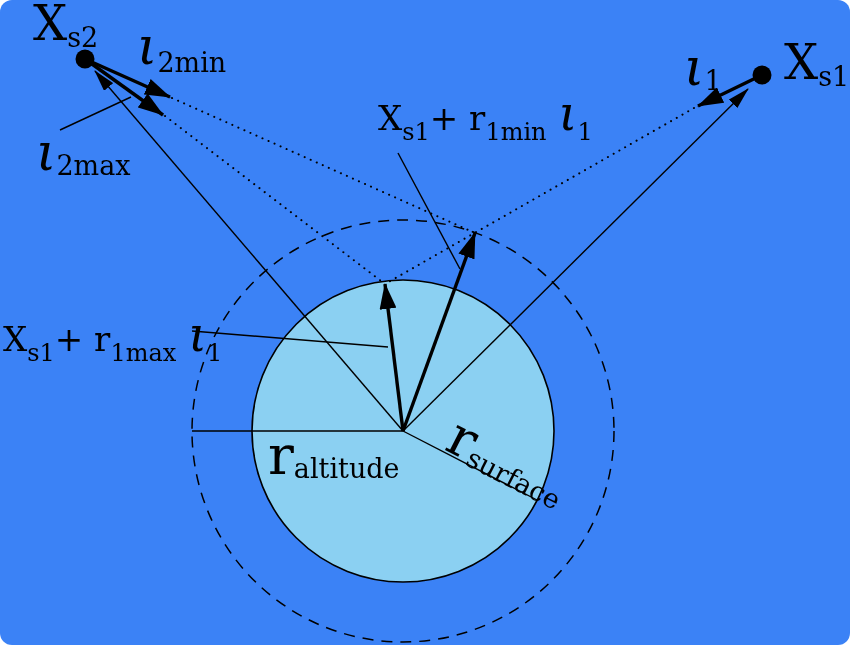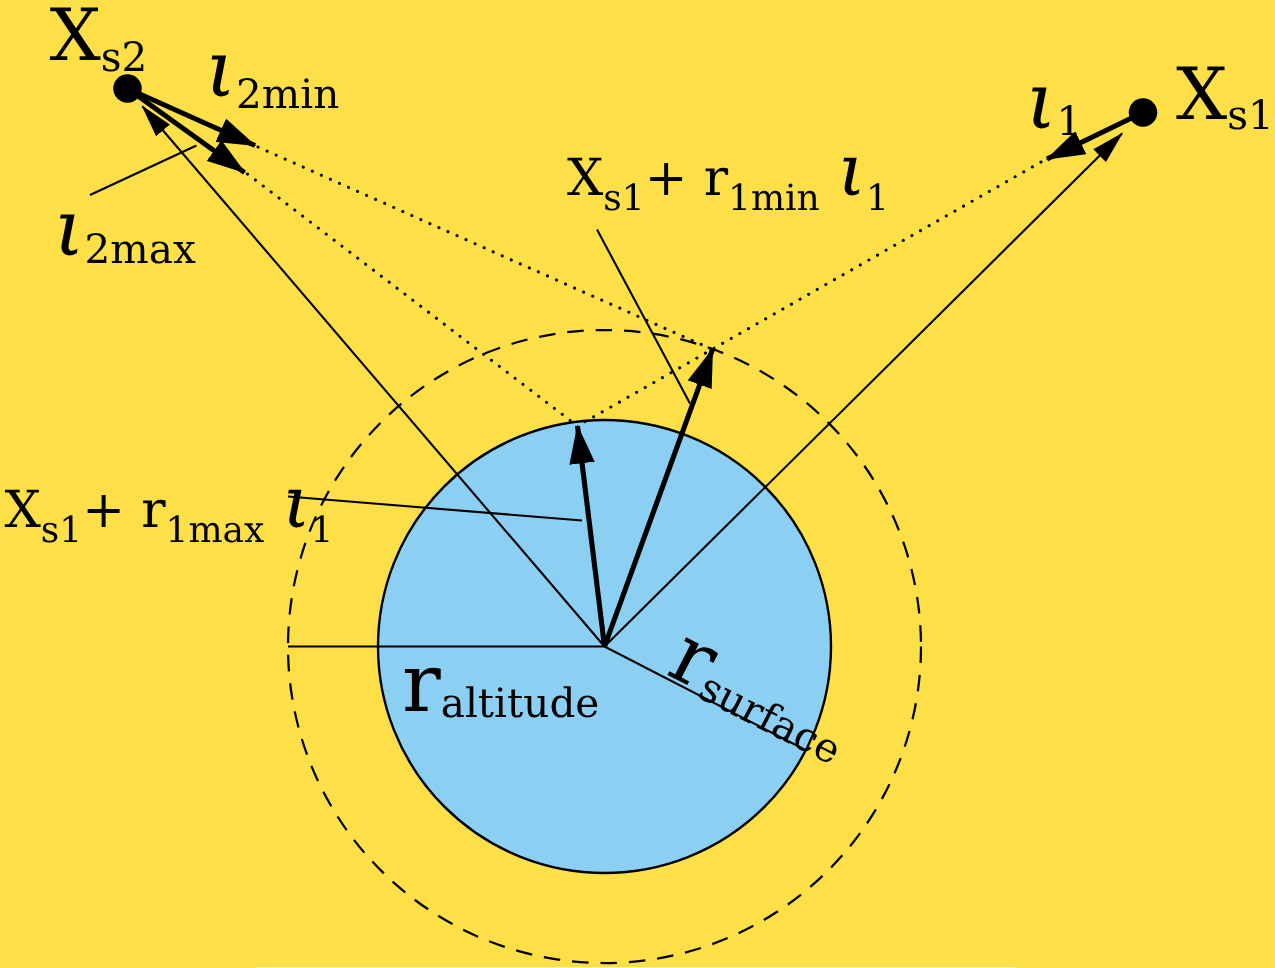--- a/index.html
+++ b/index.html
@@ -1,16 +1,16 @@
 <!DOCTYPE html>
 <html><head>
 <meta charset="utf-8">
 <style>
   html,body { margin:0; padding:0; background:#ffffff; }
-  .canvas { width:850px; height:645px; position:relative; background:#fde047; overflow:hidden; }
+  .canvas { width:850px; height:645px; position:relative; background:#3b82f6; overflow:hidden;border-radius:12px; }
   svg text { font-family:"DejaVu Serif","Liberation Serif",serif; fill:#000000; }
   .lbl-xl  { font-size:48px; }
   .lbl-eq  { font-size:34px; }
   .lbl-r   { font-size:54px; }
   .sub     { font-size:27px; }
   .sub-eq  { font-size:24px; }
   .iota    { font-size:52px; font-style:italic; }
   .iota-eq { font-size:48px; font-style:italic; }
   .thin   { stroke:#000; stroke-width:1.4; fill:none; }
   .thick  { stroke:#000; stroke-width:3.4; fill:none; }

